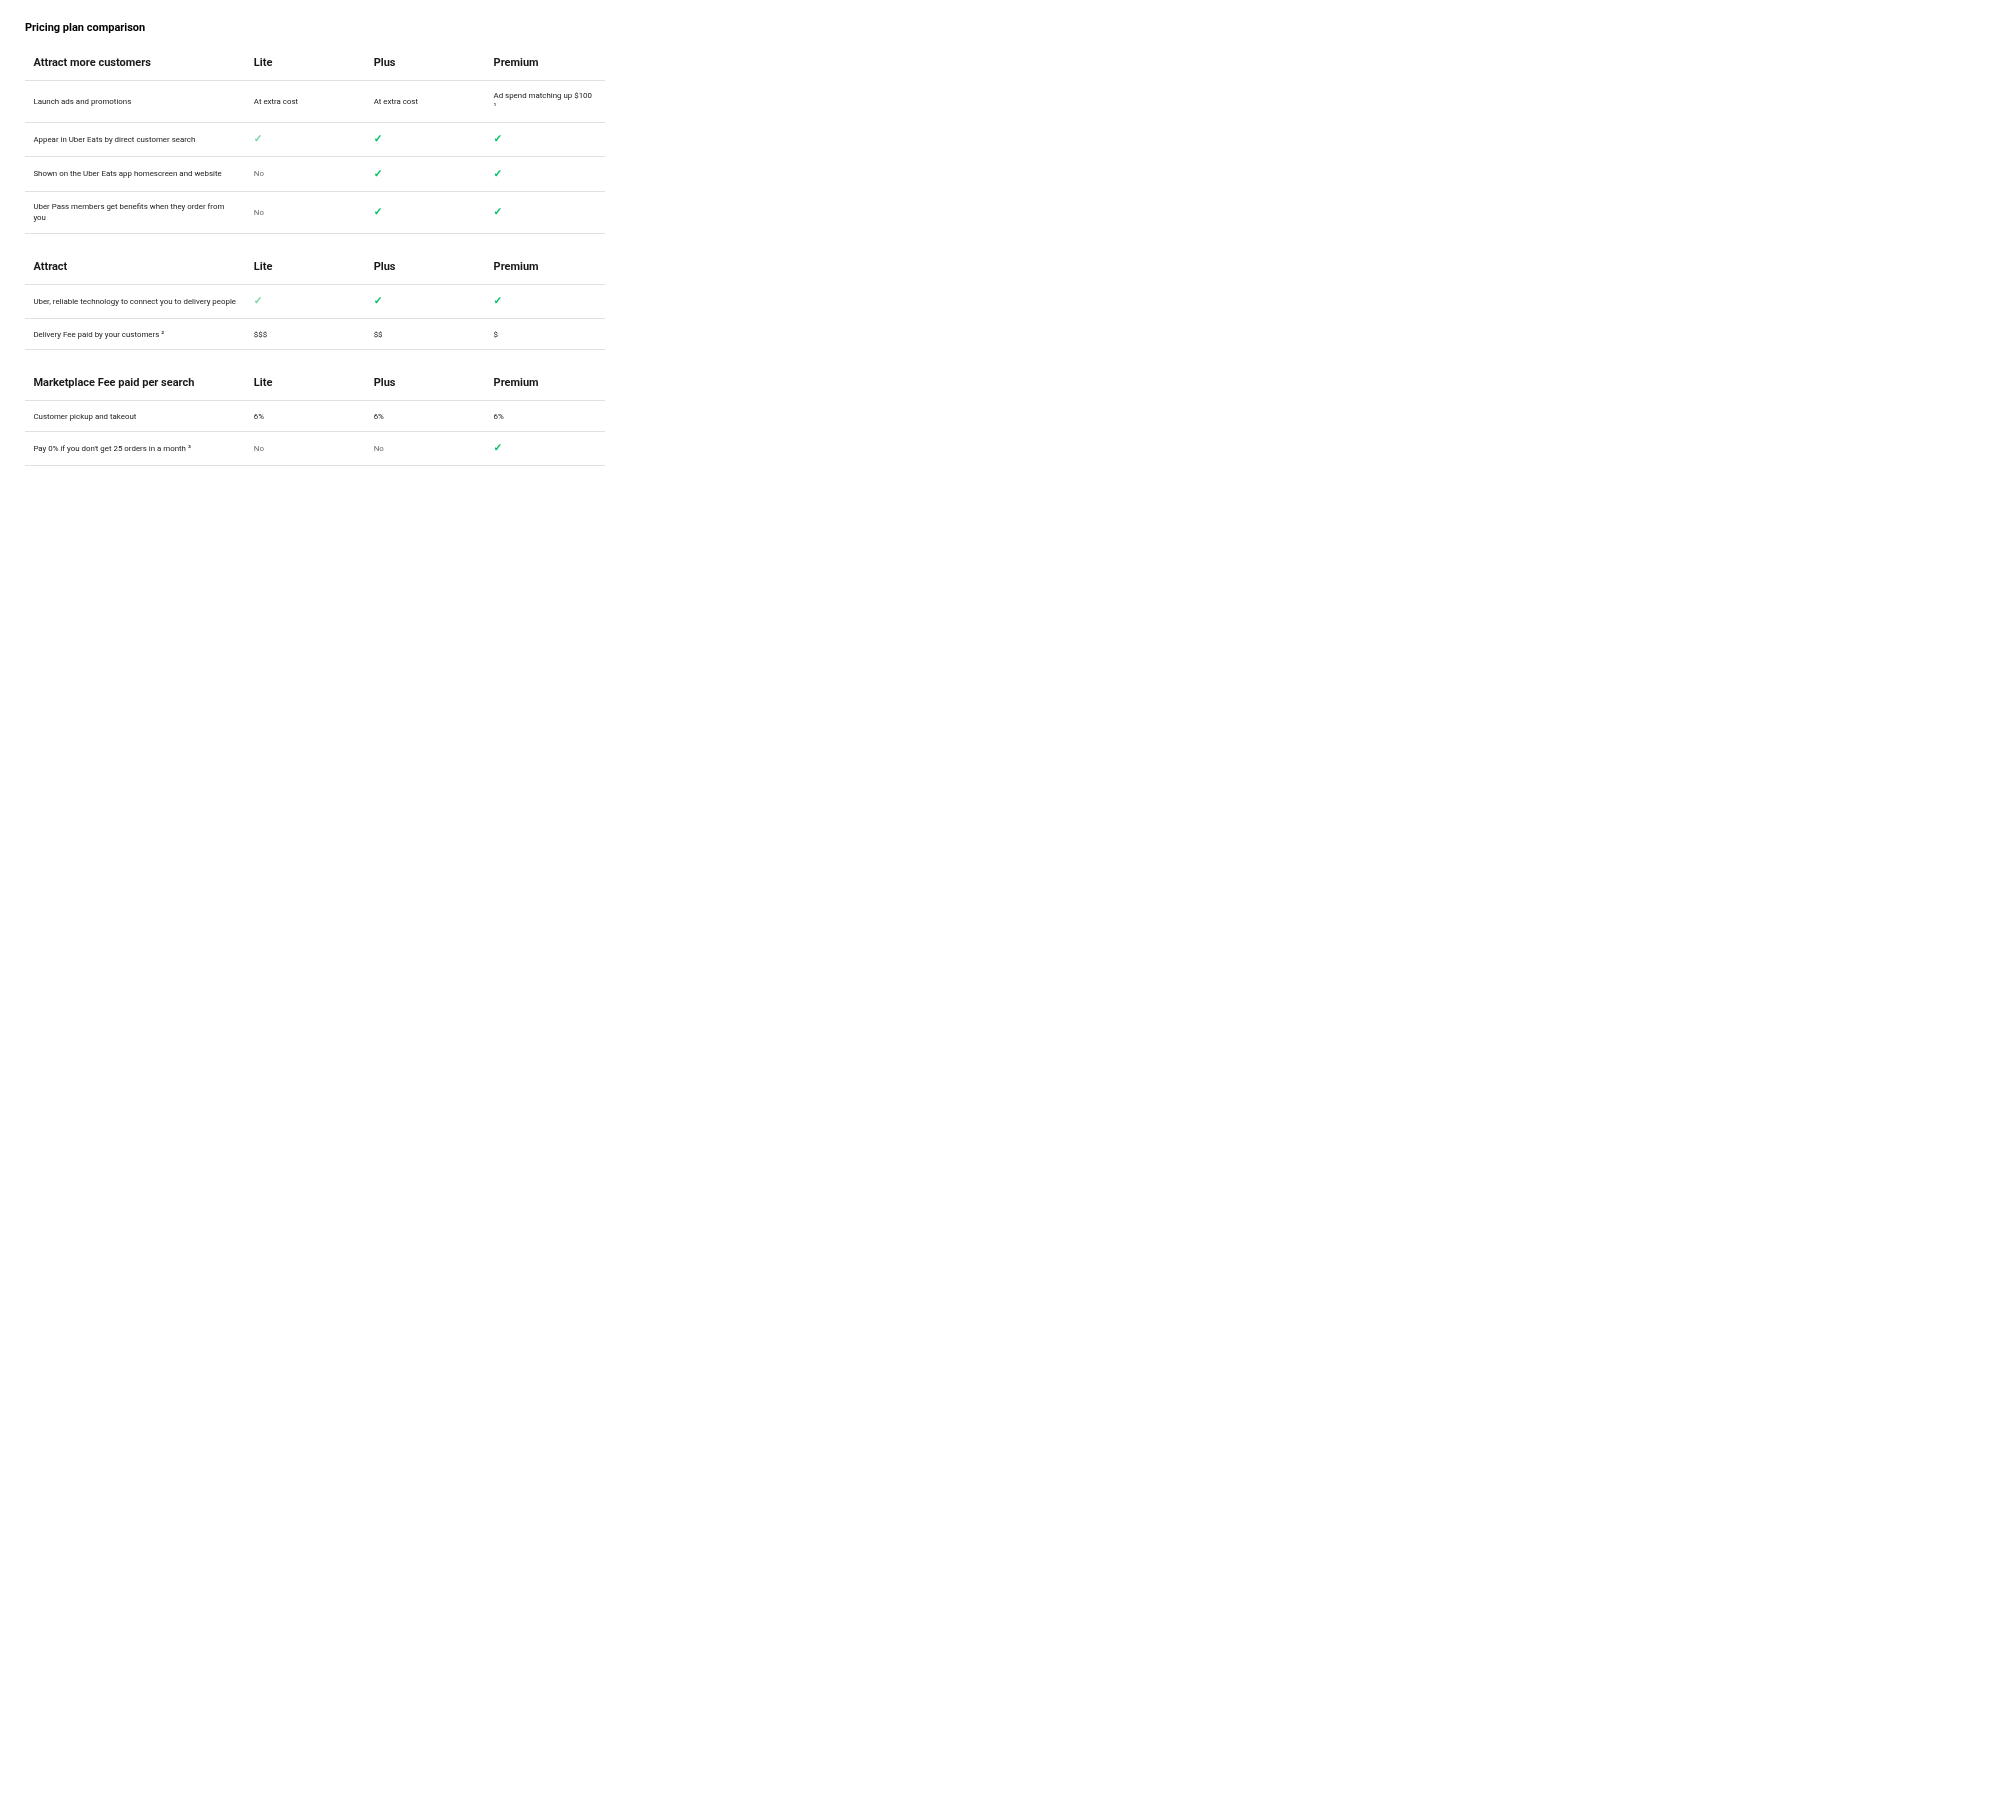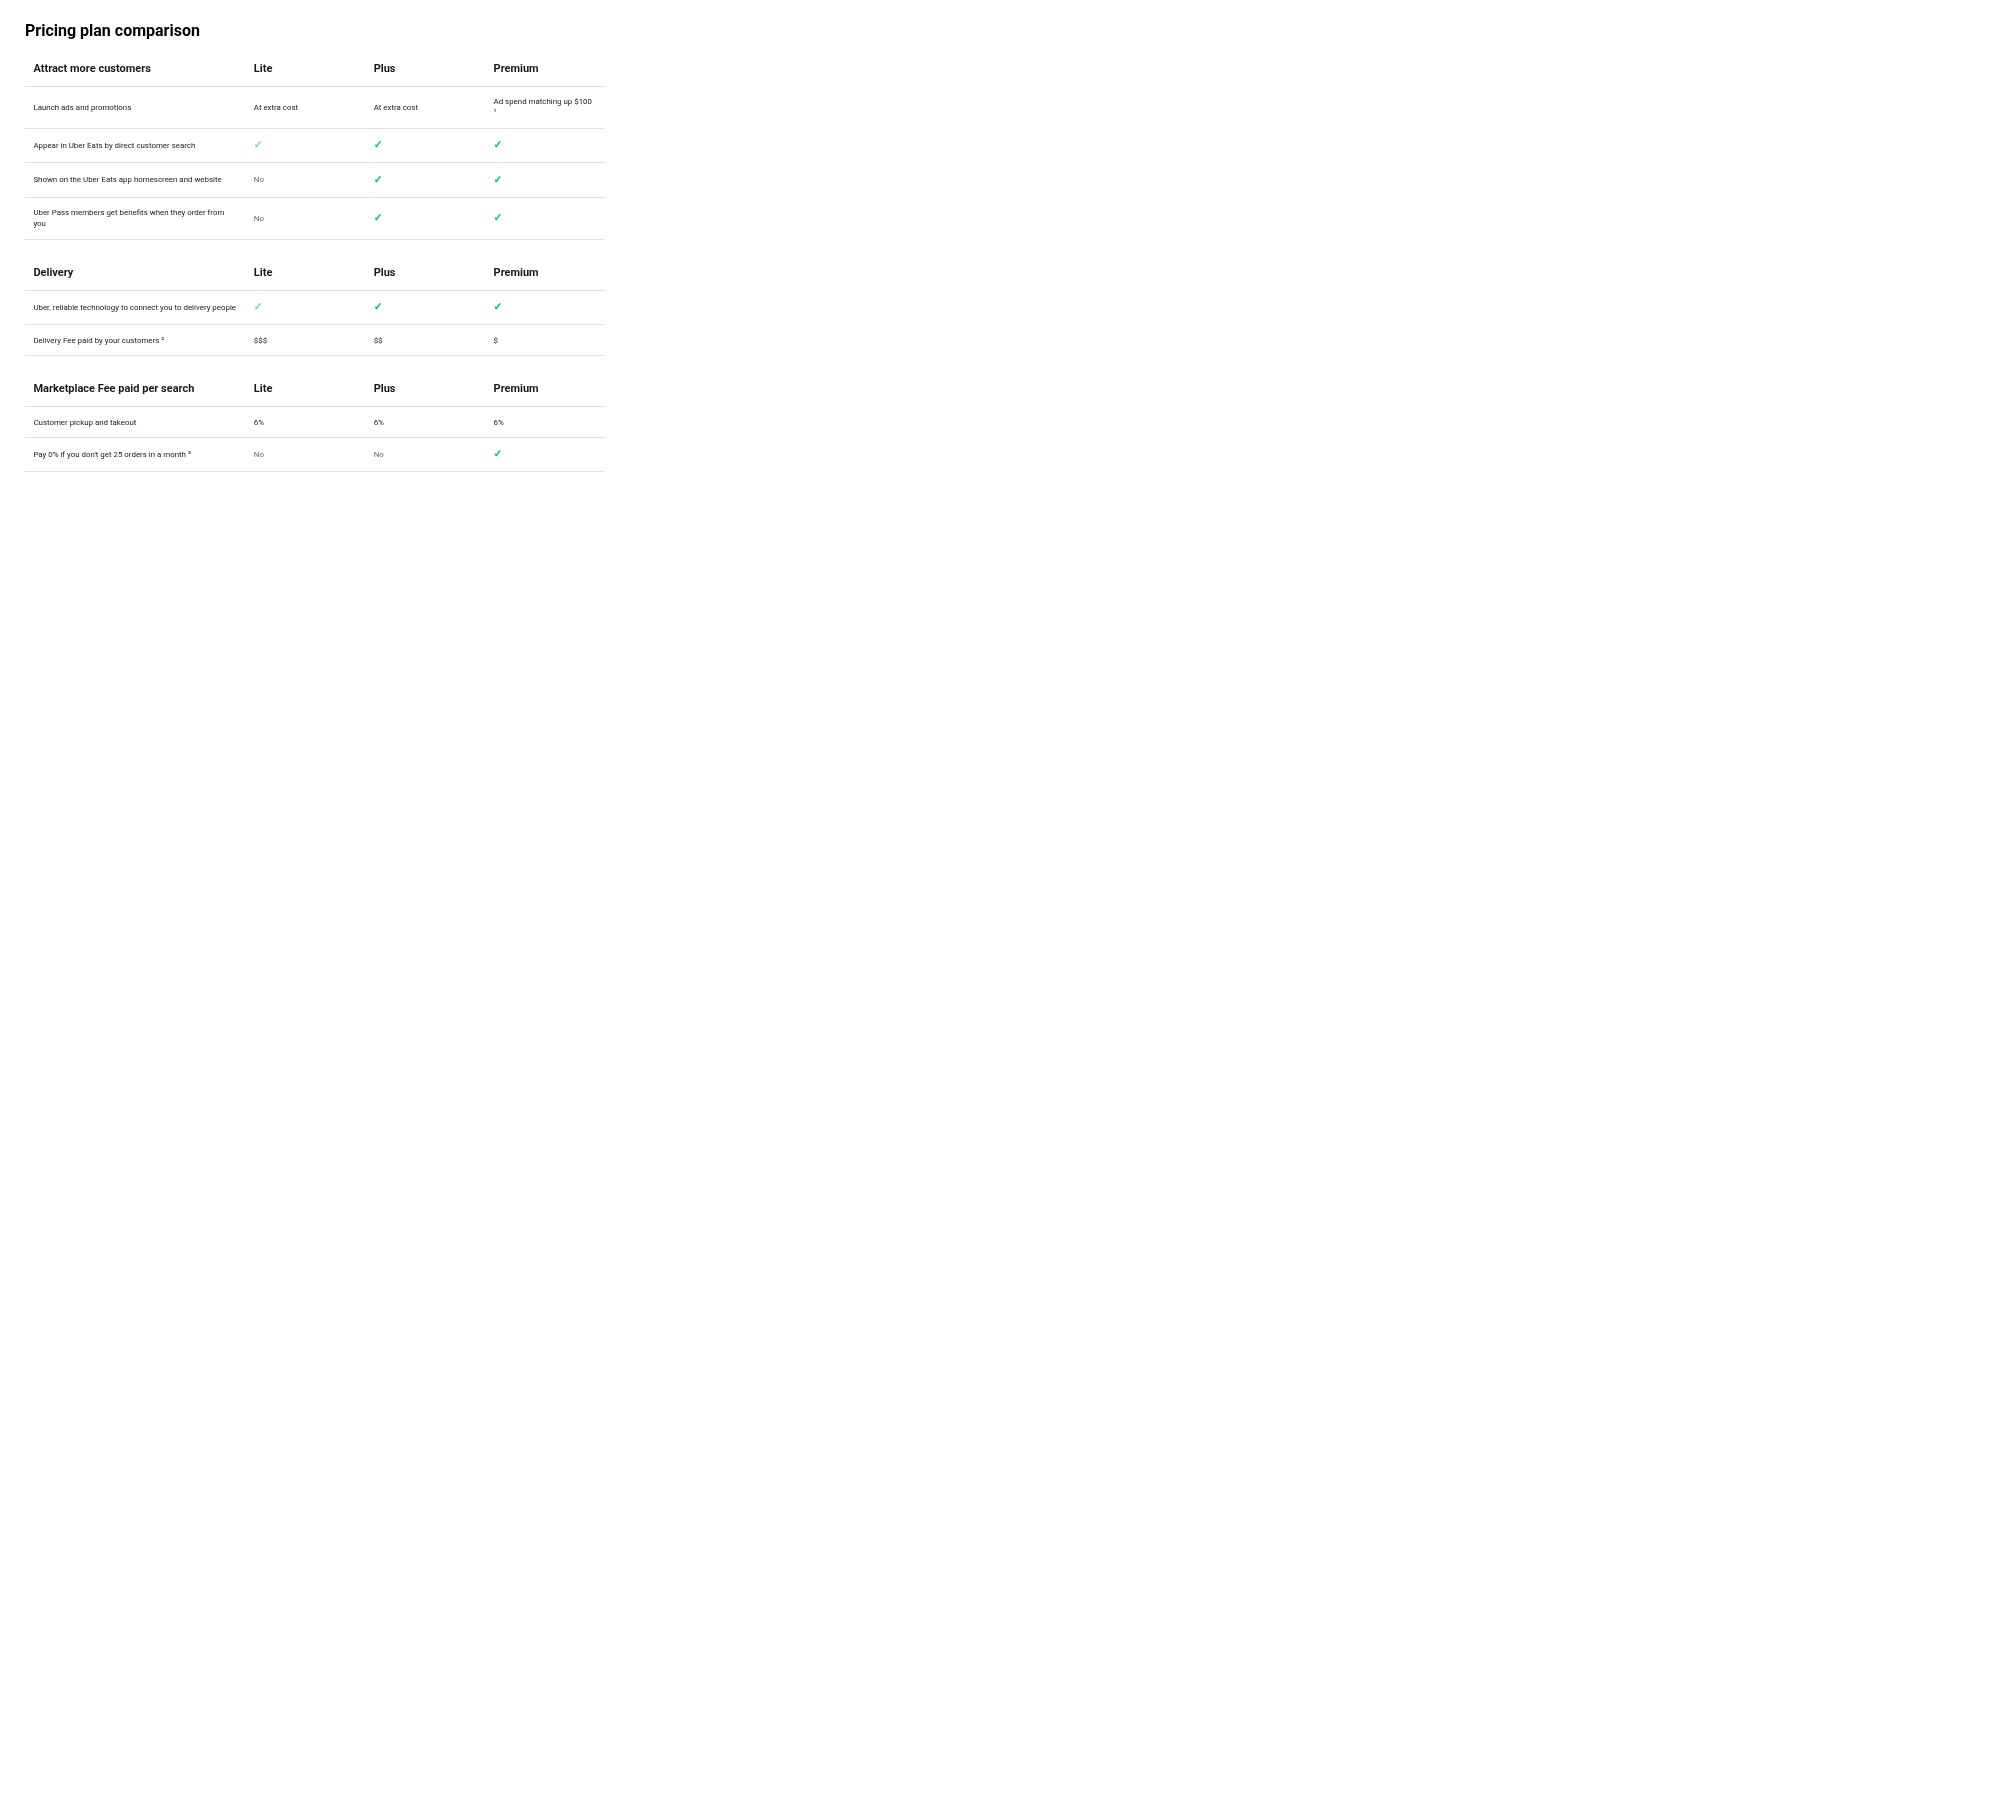--- a/index.html
+++ b/index.html
@@ -10,21 +10,21 @@
 
     body {
       font-family: -apple-system, BlinkMacSystemFont, 'Segoe UI', Roboto, Helvetica, Arial, sans-serif;
       background-color: #ffffff;
       color: #1a1a1a;
       padding: 21px 25px;
       max-width: 630px;
     }
 
     .page-title {
-      font-size: 16px;
+      font-size: 11px;
       font-weight: 700;
       margin-bottom: 21px;
       color: #000000;
     }
 
     .comparison-table {
       width: 100%;
       border-collapse: collapse;
     }
 
@@ -116,21 +116,21 @@
       <tr>
         <td class="feature-col">Uber Pass members get benefits when they order from you</td>
         <td class="plan-col"><span class="no-text">No</span></td>
         <td class="plan-col"><span class="check-green">✓</span></td>
         <td class="plan-col"><span class="check-green">✓</span></td>
       </tr>
       <tr class="spacer-row">
         <td colspan="4" style="border-bottom:none;padding:4.2px 0;"></td>
       </tr>
       <tr class="section-header">
-      <td class="feature-col">Delivery</td>
+      <td class="feature-col">Attract</td>
       <td class="plan-col">Lite</td>
       <td class="plan-col">Plus</td>
       <td class="plan-col">Premium</td>
     </tr>
       <tr>
         <td class="feature-col">Uber, reliable technology to connect you to delivery people</td>
         <td class="plan-col"><span class="check-green-light">✓</span></td>
         <td class="plan-col"><span class="check-green">✓</span></td>
         <td class="plan-col"><span class="check-green">✓</span></td>
       </tr>

